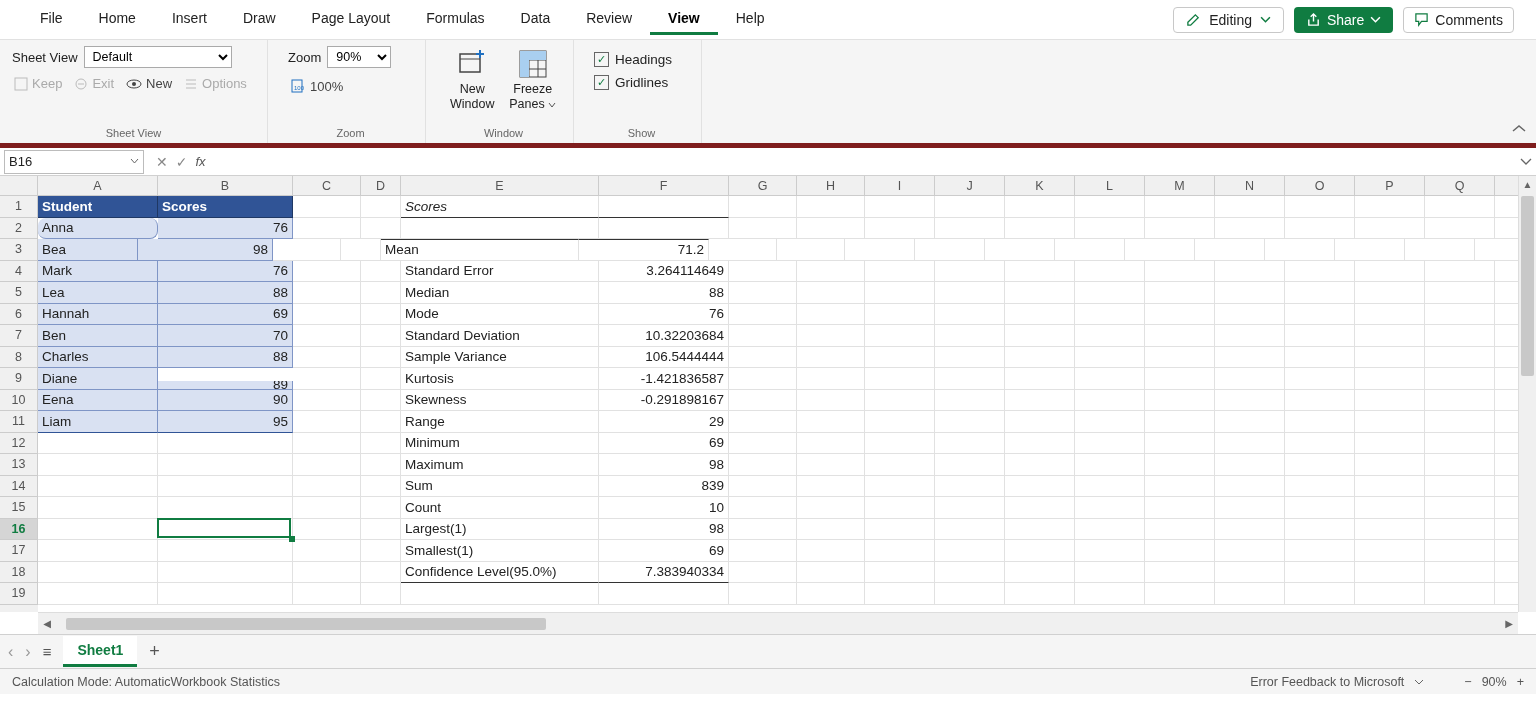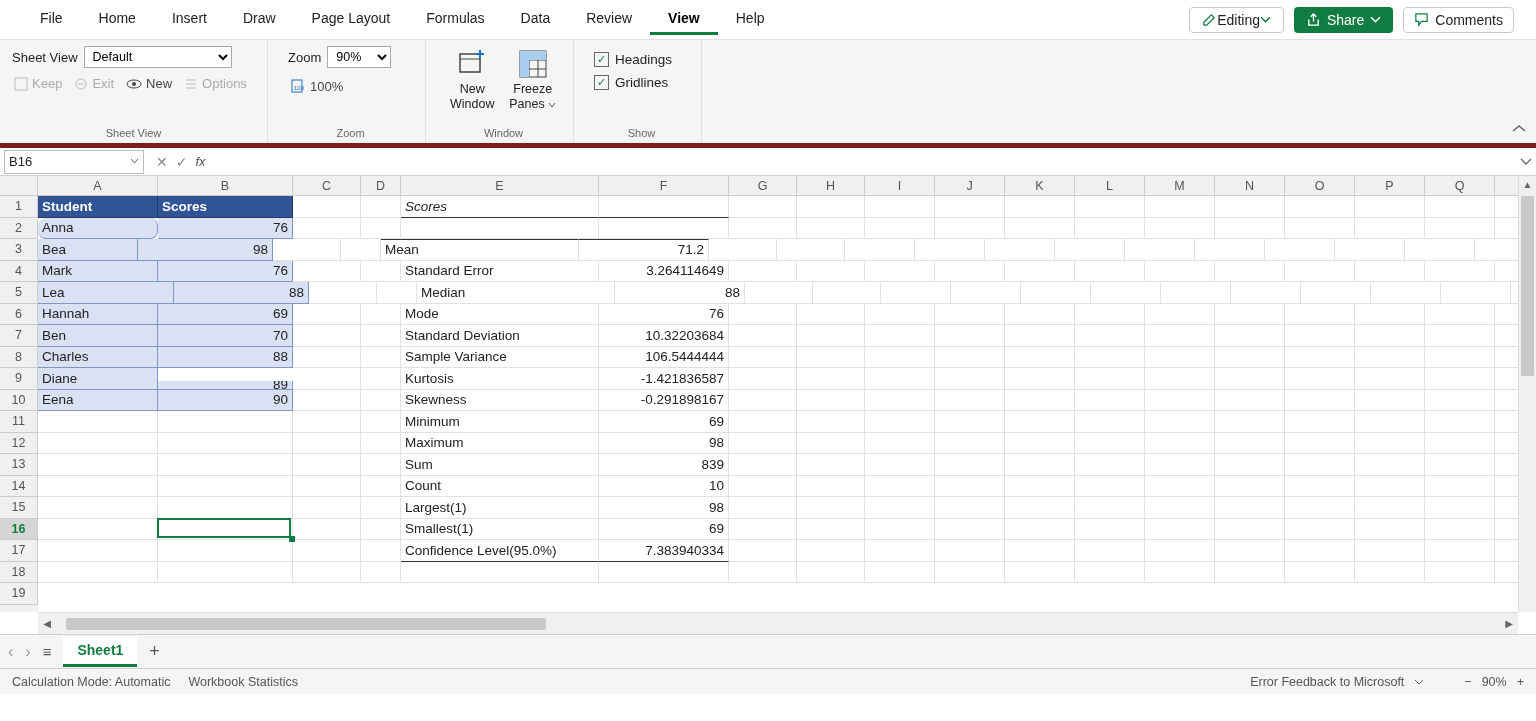--- a/index.html
+++ b/index.html
@@ -3,21 +3,21 @@
 <meta charset="utf-8">
 <style>
 * { box-sizing: border-box; margin: 0; padding: 0; font-family: "Segoe UI", Arial, sans-serif; }
 body { width: 1536px; height: 721px; background: #fff; overflow: hidden; font-size: 14px; color: #222; }
 
 
 .menubar { height: 40px; display: flex; align-items: center; padding: 0 22px; border-bottom: 1px solid #e1e1e1; gap: 2px; }
 .menu-item { padding: 6px 18px; cursor: pointer; font-size: 14px; }
 .menu-item.active { border-bottom: 3px solid #107c41; font-weight: 600; color: #000; }
 .flex-spacer { flex: 1; }
-.btn-editing { display: flex; align-items: center; gap: 0; border: 1px solid #c8c8c8; border-radius: 4px; padding: 4px 12px; font-size: 14px; cursor: pointer; background: #fff; }
+.btn-editing { display: flex; align-items: center; gap: 8px; border: 1px solid #c8c8c8; border-radius: 4px; padding: 4px 12px; font-size: 14px; cursor: pointer; background: #fff; }
 .btn-share { display: flex; align-items: center; gap: 6px; background: #107c41; color: #fff; border-radius: 4px; padding: 5px 12px; cursor: pointer; font-size: 14px; margin: 0 8px; }
 .btn-comments { display: flex; align-items: center; gap: 6px; border: 1px solid #c8c8c8; border-radius: 4px; padding: 4px 10px; cursor: pointer; background: #fff; font-size: 14px; }
 .ico { display: inline-flex; }
 
 
 .ribbon { height: 108px; background: #f5f5f5; border-bottom: 5px solid #7f1d1d; display: flex; position: relative; gap: 8px; }
 .ribbon-group { border-right: 1px solid #e1e1e1; display: flex; flex-direction: column; padding: 6px 12px 2px; }
 .ribbon-group-body { flex: 1; display: flex; align-items: flex-start; gap: 10px; }
 .ribbon-group-label { text-align: center; font-size: 11px; color: #666; padding: 2px 0; }
 .ribbon-btn-lg { display: flex; flex-direction: column; align-items: center; gap: 2px; font-size: 12.5px; cursor: pointer; padding: 2px 4px; text-align: center; line-height: 1.2; }
@@ -65,21 +65,21 @@
 .hscroll .thumb { position: absolute; left: 10px; width: 480px; height: 12px; background: #c8c8c8; border-radius: 2px; top: 1px; }
 
 
 .sheet-bar { height: 34px; display: flex; align-items: center; border-top: 1px solid #d0d0d0; background: #f5f5f5; padding: 0 8px; gap: 12px; }
 .sheet-nav { font-size: 16px; color: #999; }
 .all-sheets { font-size: 15px; color: #555; }
 .sheet-tab { padding: 6px 14px; background: #fff; border-bottom: 3px solid #107c41; font-size: 14px; color: #107c41; font-weight: 600; }
 .add-sheet { font-size: 18px; color: #555; cursor: pointer; }
 
 
-.statusbar { height: 26px; background: #f5f5f5; border-top: 1px solid #d0d0d0; display: flex; align-items: center; padding: 8px 12px; font-size: 12.5px; color: #555; gap: 18px; }
+.statusbar { height: 26px; background: #f5f5f5; border-top: 1px solid #d0d0d0; display: flex; align-items: center; padding: 8px 12px; font-size: 12.5px; color: #555; gap: 0; }
 .zoom-ctrl { margin-left: auto; display: flex; align-items: center; gap: 10px; }
 </style>
 </head>
 <body>
 
 <div class="menubar">
   <div id="menu-items" style="display: flex;">
       <div class="menu-item">File</div>
       <div class="menu-item">Home</div>
       <div class="menu-item">Insert</div>
@@ -367,21 +367,21 @@
         <div class="cell" style="width: 70px;"></div>
         <div class="cell" style="width: 70px;"></div>
         <div class="cell" style="width: 70px;"></div>
         <div class="cell" style="width: 70px;"></div>
         <div class="cell" style="width: 70px;"></div>
         <div class="cell" style="width: 70px;"></div>
         <div class="cell" style="width: 70px;"></div>
         <div class="cell" style="width: 70px;"></div>
       </div>
       <div class="row">
-        <div class="cell tbl" style="width: 136px;">Lea</div>
+        <div class="cell tbl" style="width: 120px;">Lea</div>
         <div class="cell tbl right" style="width: 135px;">88</div>
         <div class="cell" style="width: 68px;"></div>
         <div class="cell" style="width: 40px;"></div>
         <div class="cell" style="width: 198px;">Median</div>
         <div class="cell right" style="width: 130px;">88</div>
         <div class="cell" style="width: 68px;"></div>
         <div class="cell" style="width: 68px;"></div>
         <div class="cell" style="width: 70px;"></div>
         <div class="cell" style="width: 70px;"></div>
         <div class="cell" style="width: 70px;"></div>
@@ -473,20 +473,40 @@
         <div class="cell" style="width: 70px;"></div>
         <div class="cell" style="width: 70px;"></div>
       </div>
       <div class="row">
         <div class="cell tbl" style="width: 120px;">Eena</div>
         <div class="cell tbl right" style="width: 135px;">90</div>
         <div class="cell" style="width: 68px;"></div>
         <div class="cell" style="width: 40px;"></div>
         <div class="cell" style="width: 198px;">Skewness</div>
         <div class="cell right" style="width: 130px;">-0.291898167</div>
+        <div class="cell" style="width: 68px;"></div>
+        <div class="cell" style="width: 68px;"></div>
+        <div class="cell" style="width: 70px;"></div>
+        <div class="cell" style="width: 70px;"></div>
+        <div class="cell" style="width: 70px;"></div>
+        <div class="cell" style="width: 70px;"></div>
+        <div class="cell" style="width: 70px;"></div>
+        <div class="cell" style="width: 70px;"></div>
+        <div class="cell" style="width: 70px;"></div>
+        <div class="cell" style="width: 70px;"></div>
+        <div class="cell" style="width: 70px;"></div>
+        <div class="cell" style="width: 70px;"></div>
+      </div>
+      <div class="row">
+        <div class="cell tbl last-row" style="width: 120px;">Liam</div>
+        <div class="cell tbl last-row right" style="width: 135px;">95</div>
+        <div class="cell" style="width: 68px;"></div>
+        <div class="cell" style="width: 40px;"></div>
+        <div class="cell" style="width: 198px;">Range</div>
+        <div class="cell right" style="width: 130px;">29</div>
         <div class="cell" style="width: 68px;"></div>
         <div class="cell" style="width: 68px;"></div>
         <div class="cell" style="width: 70px;"></div>
         <div class="cell" style="width: 70px;"></div>
         <div class="cell" style="width: 70px;"></div>
         <div class="cell" style="width: 70px;"></div>
         <div class="cell" style="width: 70px;"></div>
         <div class="cell" style="width: 70px;"></div>
         <div class="cell" style="width: 70px;"></div>
         <div class="cell" style="width: 70px;"></div>

